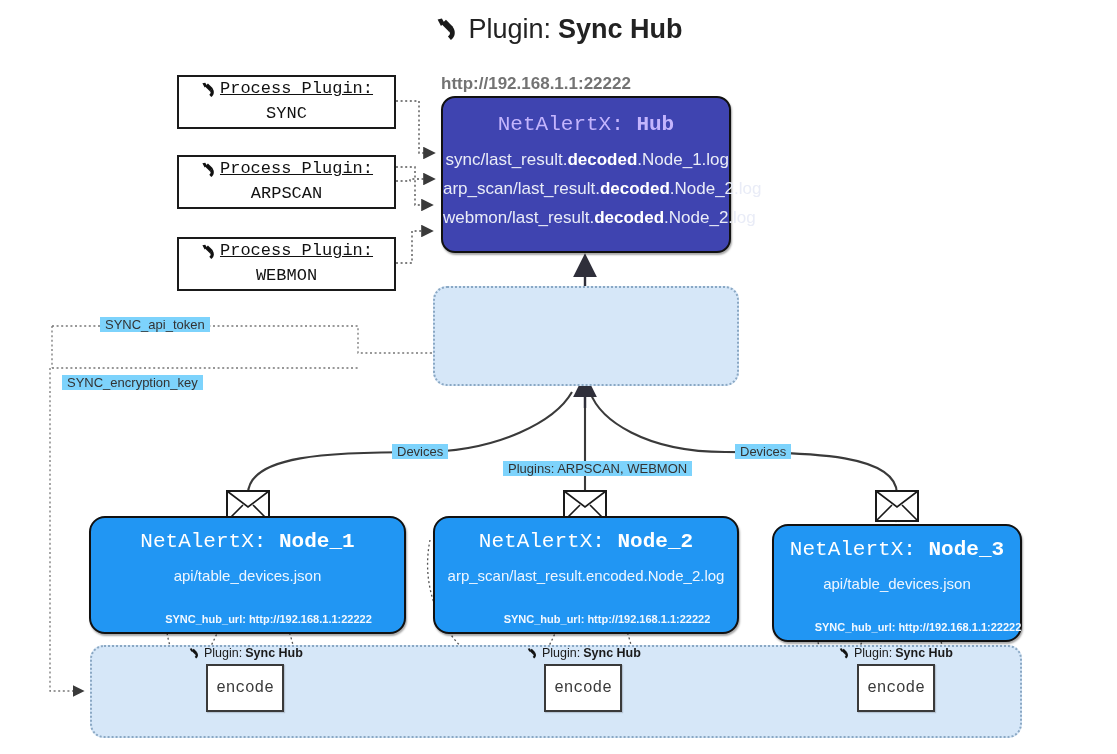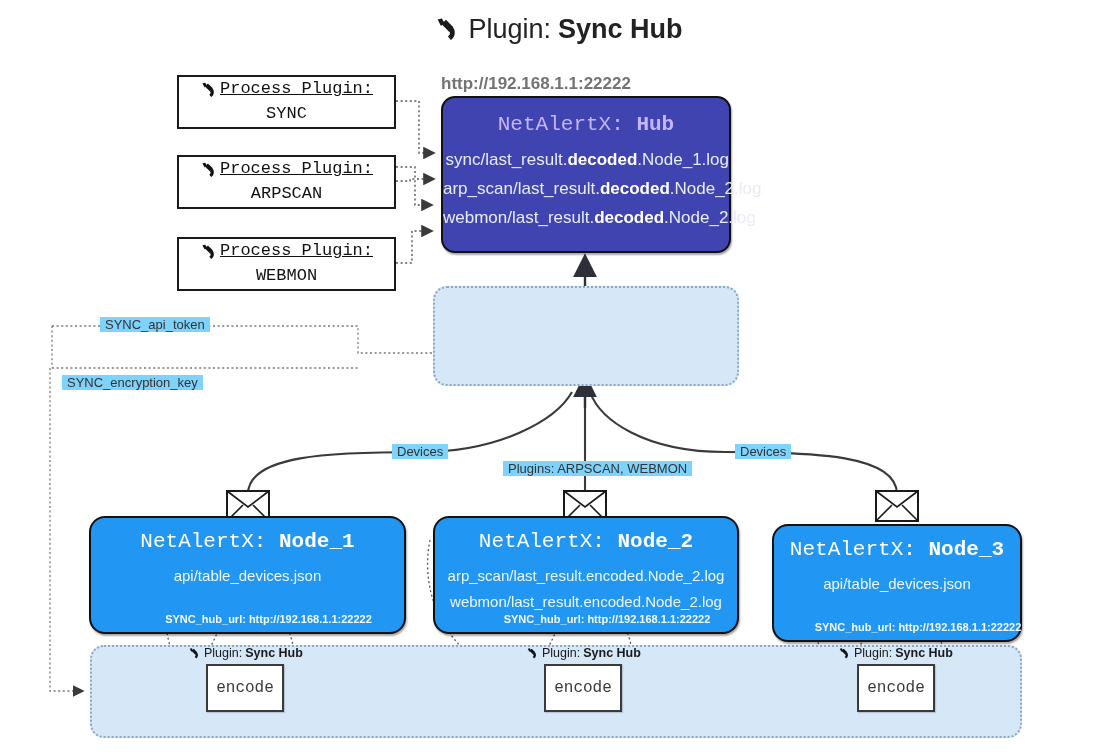--- a/index.html
+++ b/index.html
@@ -252,21 +252,20 @@
     <div class="n-foot">SYNC_hub_url: http://192.168.1.1:22222</div>
   </div>
 
   <div class="abs node" style="left:433px;top:516px;width:306px;height:118px;">
     <div class="n-title">
       <span>NetAlertX:</span>
       <b>Node_2</b>
     </div>
     <div class="n-lines">
       <div>arp_scan/last_result.encoded.Node_2.log</div>
-      <div>webmon/last_result.encoded.Node_2.log</div>
     </div>
     <div class="n-foot">SYNC_hub_url: http://192.168.1.1:22222</div>
   </div>
 
   <div class="abs node" style="left:772px;top:516px;width:250px;height:118px;margin-top:8px;">
     <div class="n-title">
       <span>NetAlertX:</span>
       <b>Node_3</b>
     </div>
     <div class="n-lines">

